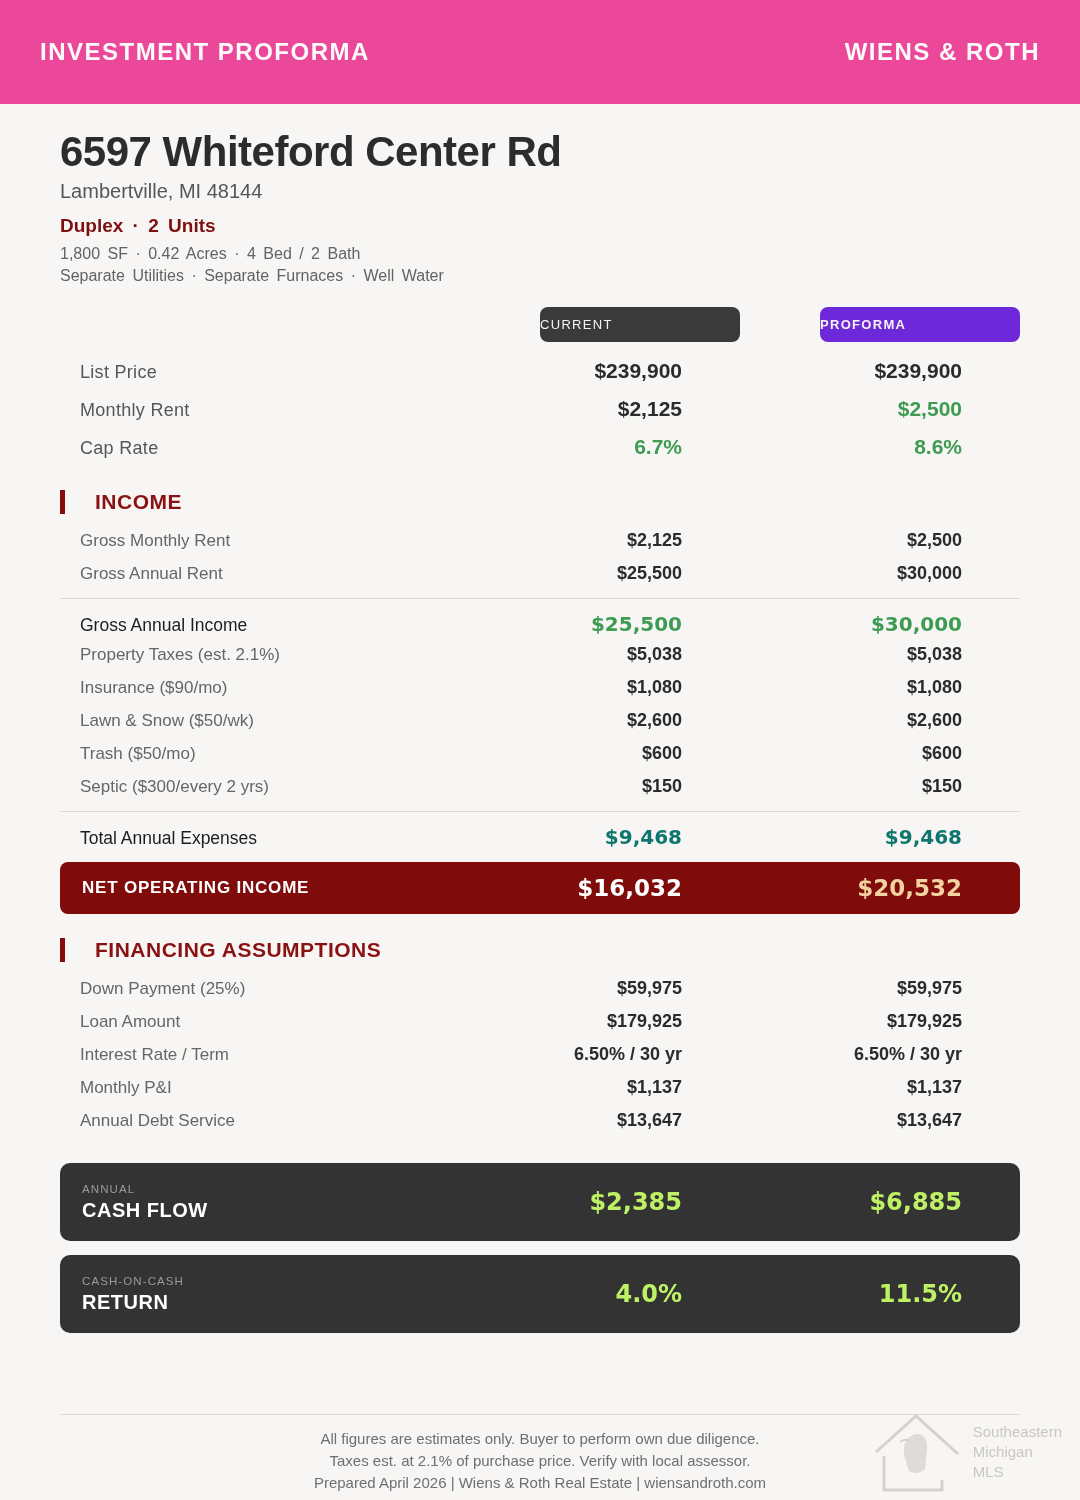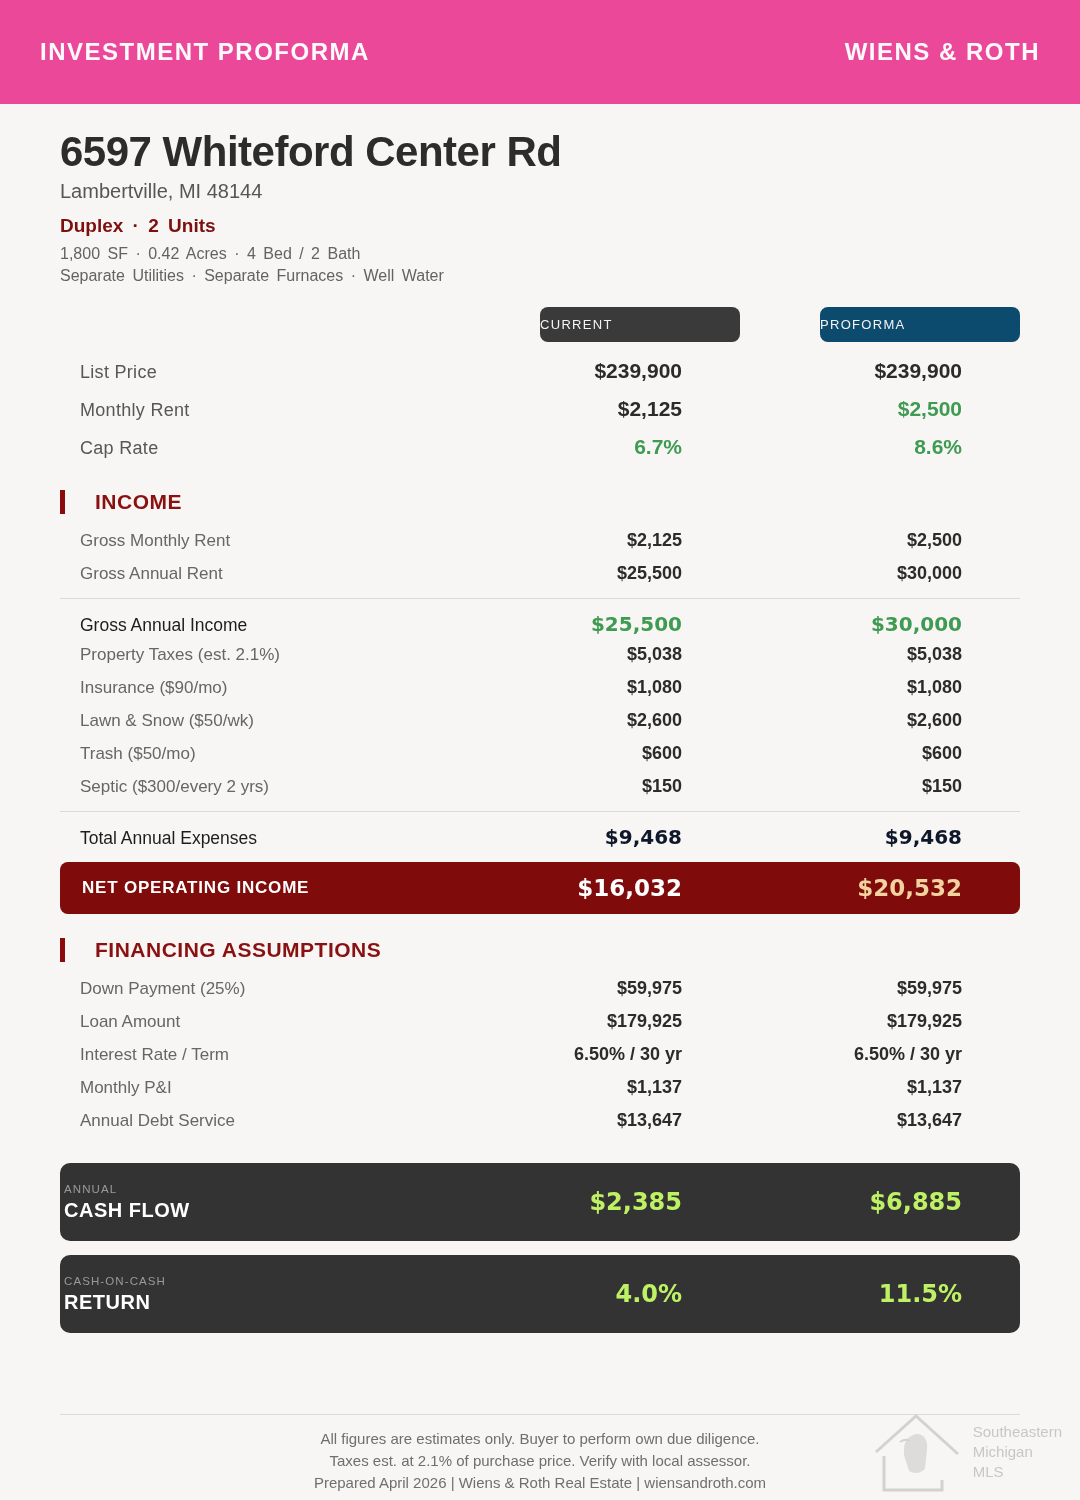--- a/index.html
+++ b/index.html
@@ -27,31 +27,31 @@
   
   .row { display:flex; align-items:baseline; }
   .rlabel { flex:1; padding-left:20px; font-size:17px; color:#666; }
   .cell {
     width:200px; box-sizing:border-box; text-align:right; padding-right:58px;
     font-weight:bold; font-size:18px; color:#2b2b2b; white-space:nowrap;
   }
   .cell.c2 { margin-left:80px; }
   .t-dark  { color:#2b2b2b; }
   .t-green { color:#3f9b52; }
-  .t-red   { color:#0f172a;text-align:right; }
+  .t-red   { color:#0f766e;text-align:right; }
   .wide { font-family:"DejaVu Sans", sans-serif; letter-spacing:0; }
 
   
   .badges { margin:22px 0 10px; }
   .badge {
     width:200px; box-sizing:border-box; border-radius:8px; padding:10px 0;
     text-align:left; color:#f5f4f3; font-size:13px; letter-spacing:1.3px; font-weight:normal;
   }
   .badge.cur { background:#3a3a3a; }
-  .badge.pro { background:#0c4a6e; margin-left:80px; }
+  .badge.pro { background:#6d28d9; margin-left:80px;font-weight:bold; }
 
   .rows .row { padding:6px 0; }
   .summary .row { padding:7px 0; }
   .summary .rlabel { font-size:18px; color:#575757; letter-spacing:.3px; }
   .summary .cell { font-size:21px; }
 
   
   .sec { display:flex; align-items:center; margin:24px 0 10px;gap:19px; }
   .sec .bar { width:5px; height:24px; background:#8a0b0b; margin-right:11px; }
   .sec h2 { margin:0; font-size:21px; font-weight:bold; color:#8a1111; letter-spacing:.5px; }
@@ -70,21 +70,21 @@
   .noi .cell { font-size:23px; }
   .noi .c1 { color:#ffffff; }
   .noi .c2 { color:#f2d3a0; }
 
   
   .dbar {
     background:#333333; border-radius:10px; height:78px;
     display:flex; align-items:center; margin:14px 0;
   }
   .dbar.first { margin-top:26px; }
-  .dbar .lblblock { flex:1; padding-left:4px; display:flex; flex-direction:column; }
+  .dbar .lblblock { flex:1; padding-left:22px; display:flex; flex-direction:column; }
   .eyebrow { color:#9a9a9a; font-size:11.5px; letter-spacing:1.1px; margin-bottom:4px; }
   .bname { color:#ffffff; font-weight:bold; font-size:20px; letter-spacing:.5px; }
   .dbar .cell { font-size:24px; color:#bef264; }
 
   
   .footer { position:absolute; left:0; right:0; top:1414px; }
   .fdiv { border-top:1px solid #dddbd9; margin:0 60px; }
   .ftext { text-align:center; color:#6f6f6f; font-size:15px; line-height:1.45; margin-top:13px; }
   .logo {
     position:absolute; top:-10px; right:18px;

